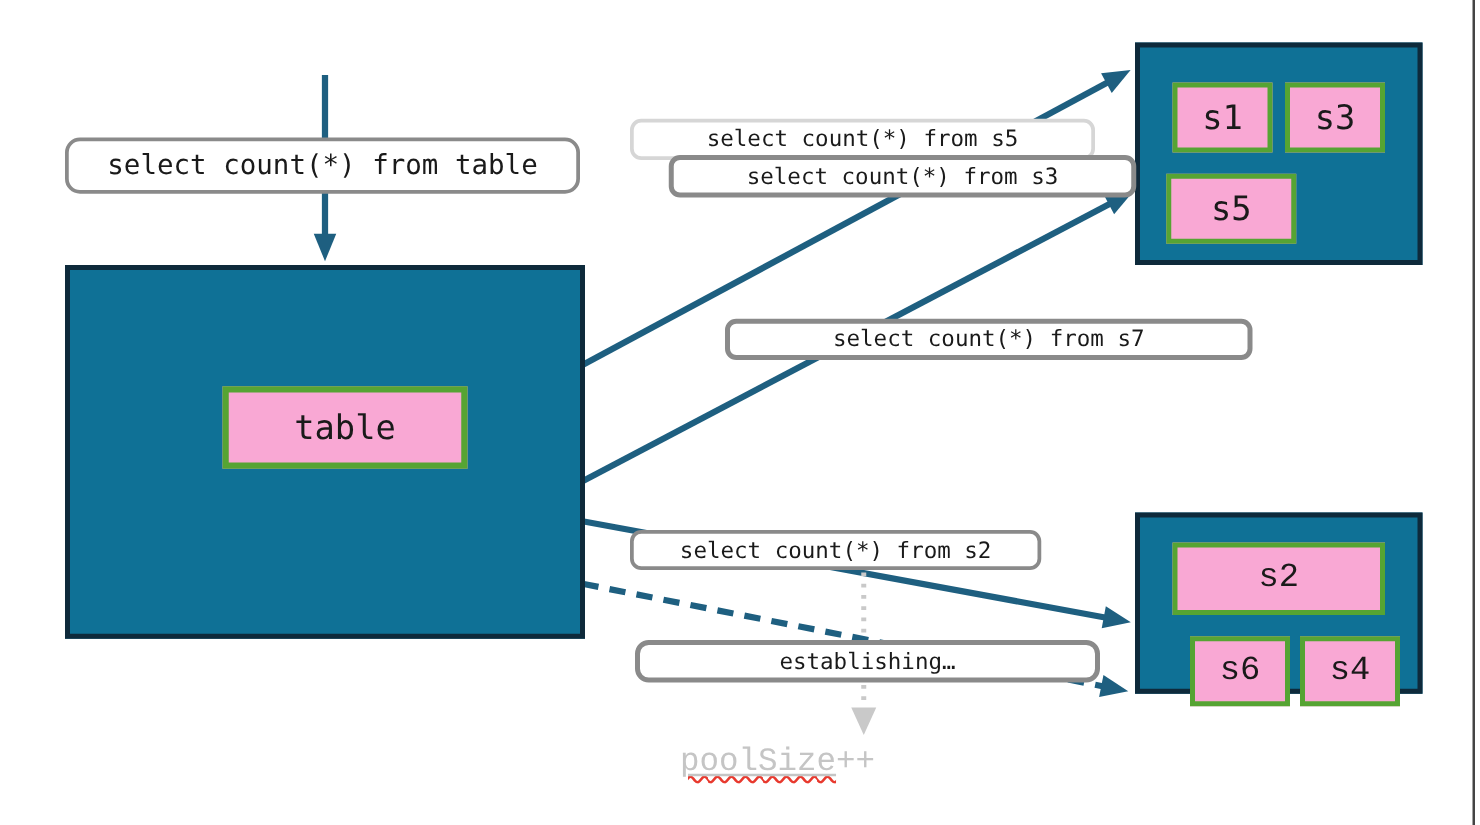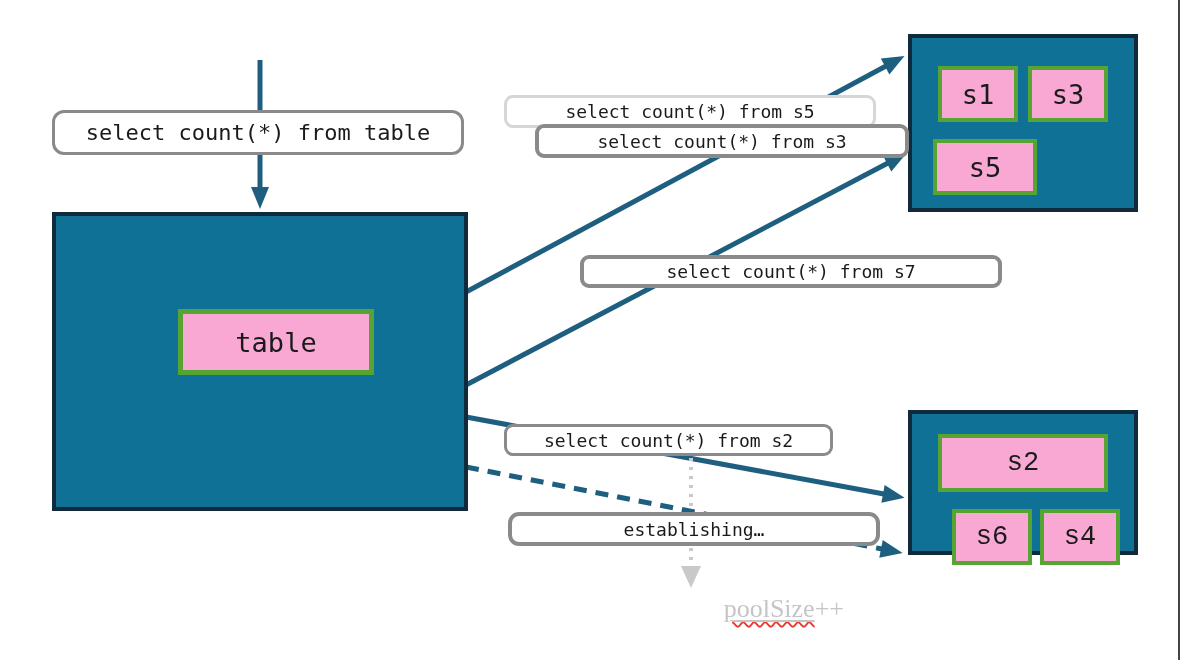--- a/index.html
+++ b/index.html
@@ -49,22 +49,22 @@
   }
   .qlabel--big{left:52px;top:110px;width:412px;height:45px;border-width:3px;border-radius:12px;font-size:22px;}
   .qlabel--s5{left:504px;top:95px;width:372px;height:33px;border-width:3px;border-color:#D6D6D6;z-index:3;}
   .qlabel--s3{left:503px;top:124px;width:374px;height:34px;z-index:4;margin-left:32px;}
   .qlabel--s7{left:580px;top:255px;width:422px;height:33px;}
   .qlabel--s2{left:504px;top:424px;width:329px;height:32px;border-width:3px;}
   .qlabel--est{left:508px;top:512px;width:372px;height:34px;border-radius:11px;justify-content:center;}
 
   .pool-note{
     position:absolute;left:544px;top:594px;width:300px;height:32px;
-    text-align:right;
-    font-family:Liberation Serif, serif;
+    text-align:left;
+    font-family:Liberation Mono, monospace;
     font-size:26px;color:#C5C5C5;
     z-index:3;
   }
   .pool-word-wavy{text-decoration:underline wavy #E8392E;text-decoration-thickness:2px;text-underline-offset:4px;}
   .pool-word-line{text-decoration:underline solid #C5C5C5;text-decoration-thickness:2px;text-underline-offset:3px;}
 
   .edge-line{
     position:absolute;left:1178px;top:0;width:2px;height:660px;
     background:#444444;z-index:5;
   }

